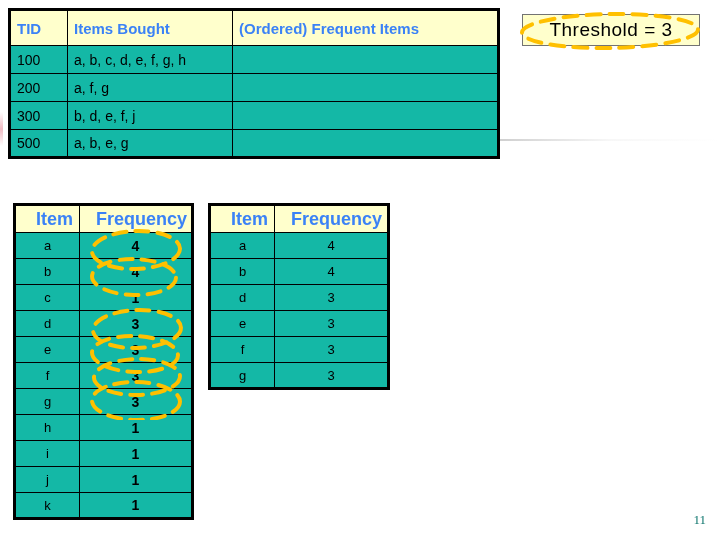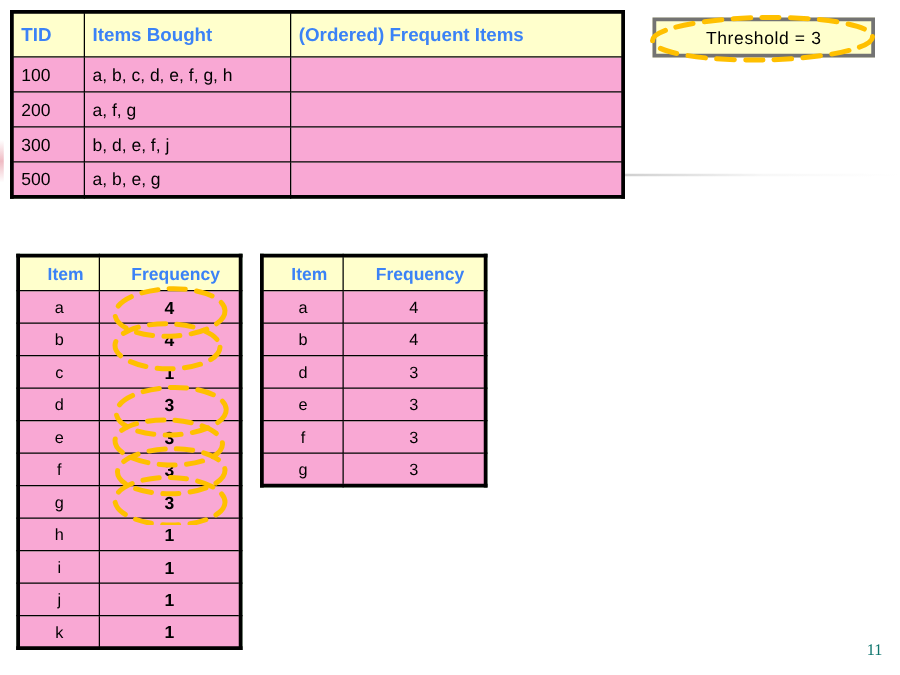--- a/index.html
+++ b/index.html
@@ -35,21 +35,21 @@
     font-weight: normal;
     box-sizing: border-box;
   }
   .tbl th {
     background: #ffffcc;
     color: #3b82f6;
     font-weight: bold;
     text-align: left;
   }
   .tbl td {
-    background: #f9a8d4;
+    background: #14b8a6;
     color: #000000;
   }
 
   
   #transactions-table {
     left: 8px;
     top: 8px;
     width: 489px;
     border: 3px solid #000000;
     font-size: 14px;
@@ -68,22 +68,22 @@
   .col-freq  { width: 266px; }
   #transactions-table td.tid-cell { letter-spacing: 0px; }
 
   
   .freq-tbl {
     font-size: 13px;
     border: 3px solid #000000;
   }
   .freq-tbl th {
     height: 28px;
-    text-align: center;
-    font-size: 14px;
+    text-align: right;
+    font-size: 18px;
     vertical-align: middle;
     padding-left: 16px;
   }
   .freq-tbl td {
     height: 26px;
     text-align: center;
     vertical-align: middle;
   }
   #item-frequency-table-all {
     left: 13px;
@@ -103,26 +103,26 @@
   #item-frequency-table-frequent .c-freq { width: 114px; }
 
   
   #threshold-box {
     position: absolute;
     left: 522px;
     top: 14px;
     width: 178px;
     height: 32px;
     background: #ffffcc;
-    border: 3px solid #737373;
+    border: 1px solid #737373;
     box-sizing: border-box;
     display: flex;
     align-items: center;
     justify-content: center;
-    font-size: 14px;
+    font-size: 19px;
     color: #000000;
     letter-spacing: 0.5px;
     white-space: nowrap;
   }
 
   
   .ellipse-overlay {
     position: absolute;
     pointer-events: none;
   }

